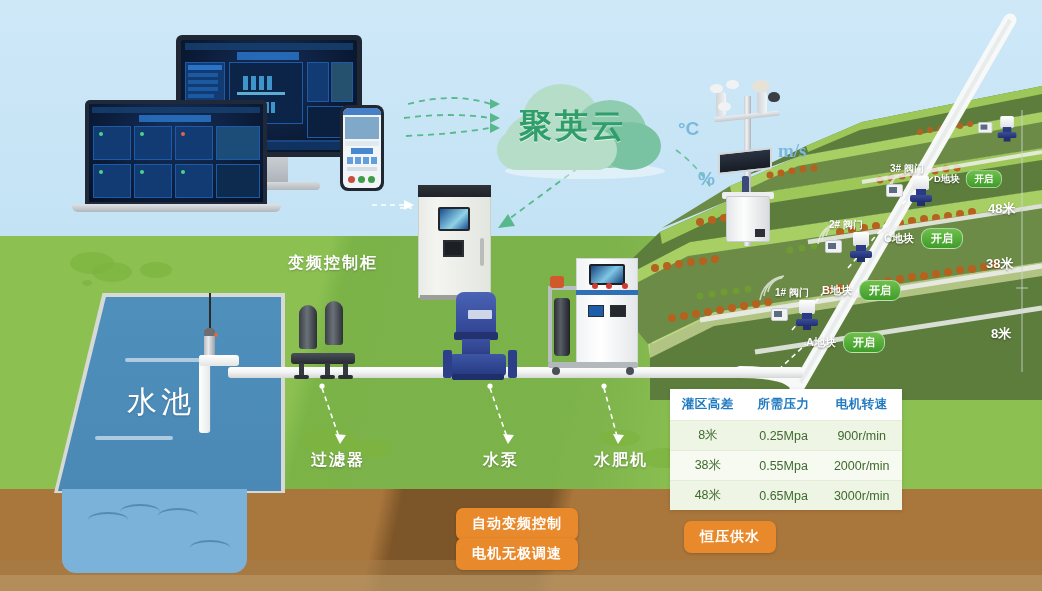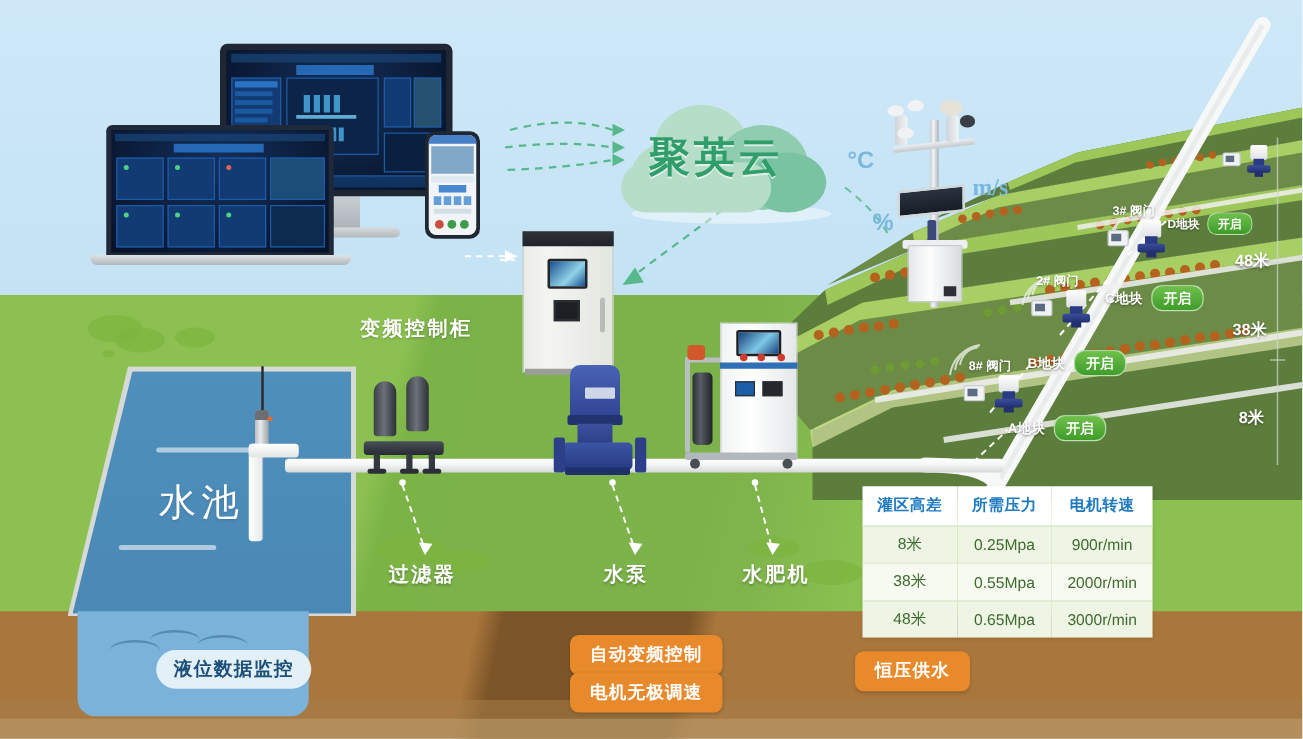--- a/index.html
+++ b/index.html
@@ -362,21 +362,20 @@
   .height-label {
     position:absolute; color:#ffffff; font-size:13px; font-weight:bold;
     text-shadow:0 1px 2px rgba(0,0,0,.45); white-space:nowrap;
   }
 
   
   .tbl {
     position:absolute; left:670px; top:389px; width:232px;
     border-collapse:collapse; font-size:12px;
     box-shadow:0 1px 4px rgba(0,0,0,.12);
-    margin-left:20px;
   }
   .tbl th {
     background:#ffffff; color:#1f7ac0; font-weight:bold;
     padding:7px 2px; text-align:center; font-size:12.5px; letter-spacing:.5px;
   }
   .tbl td {
     padding:6px 2px; text-align:center; color:#3f6a2f; font-size:12.5px;
     border-top:1px solid #e3ecd8;
   }
   .tbl tr.r0 td { background:#eef5e4; }
@@ -615,21 +614,20 @@
   <div class="wave" style="left:190px;top:540px;"></div>
 
   <div class="pool-label">水池</div>
 
   <div class="level-cable"></div>
   <div class="level-probe-rod"></div>
   <div class="level-probe-body"></div>
   <div class="level-probe-cap"></div>
   <div class="level-probe-dot"></div>
 
-  <div class="badge-level">液位数据监控</div>
 
   <div class="pipe-riser"></div>
   <div class="pipe-elbow"></div>
   <div class="pipe-main"></div>
 
   <div class="monitor-neck"></div>
   <div class="monitor-foot"></div>
   <div class="monitor-body">
     <div class="monitor-screen">
       <div class="ui-bar" style="left:4px;top:3px;width:168px;height:7px;background:#17406f;"></div>
@@ -785,21 +783,21 @@
 
   <div class="valve" style="left:794px;top:300px;">
     <div class="valve-top"></div>
     <div class="valve-mid"></div>
     <div class="valve-bot"></div>
     <div class="valve-foot"></div>
   </div>
   <div class="ctrl-box" style="left:771px;top:308px;">
     <div class="ctrl-screen"></div>
   </div>
-  <div class="valve-label" style="left:775px;top:286px;">8# 阀门</div>
+  <div class="valve-label" style="left:775px;top:286px;">1# 阀门</div>
 
   <div class="valve" style="left:848px;top:232px;">
     <div class="valve-top"></div>
     <div class="valve-mid"></div>
     <div class="valve-bot"></div>
     <div class="valve-foot"></div>
   </div>
   <div class="ctrl-box" style="left:825px;top:240px;">
     <div class="ctrl-screen"></div>
   </div>

